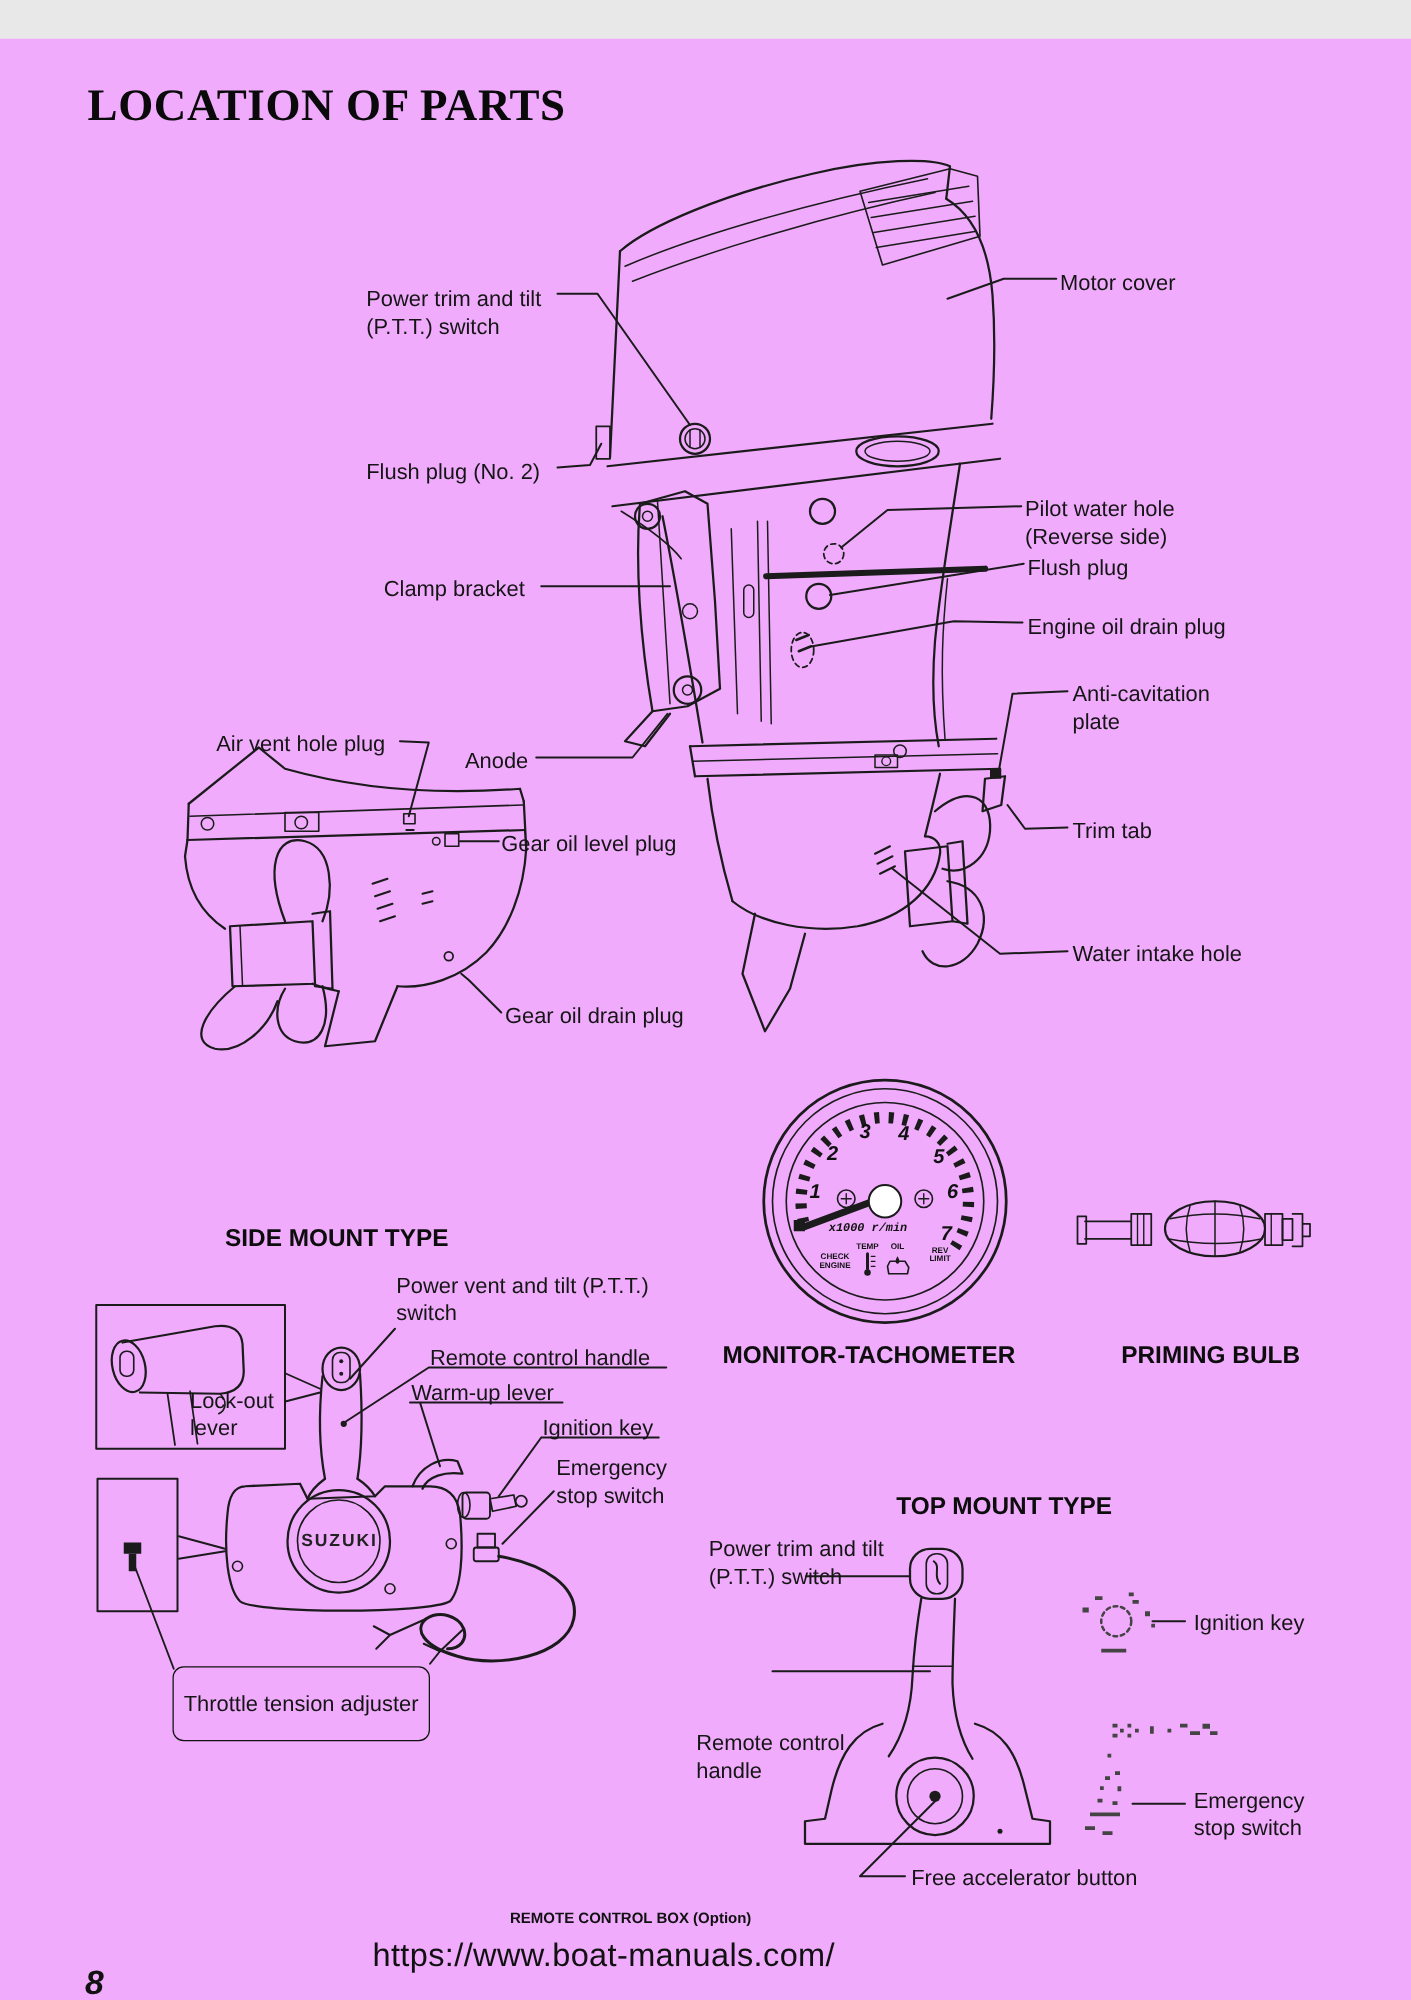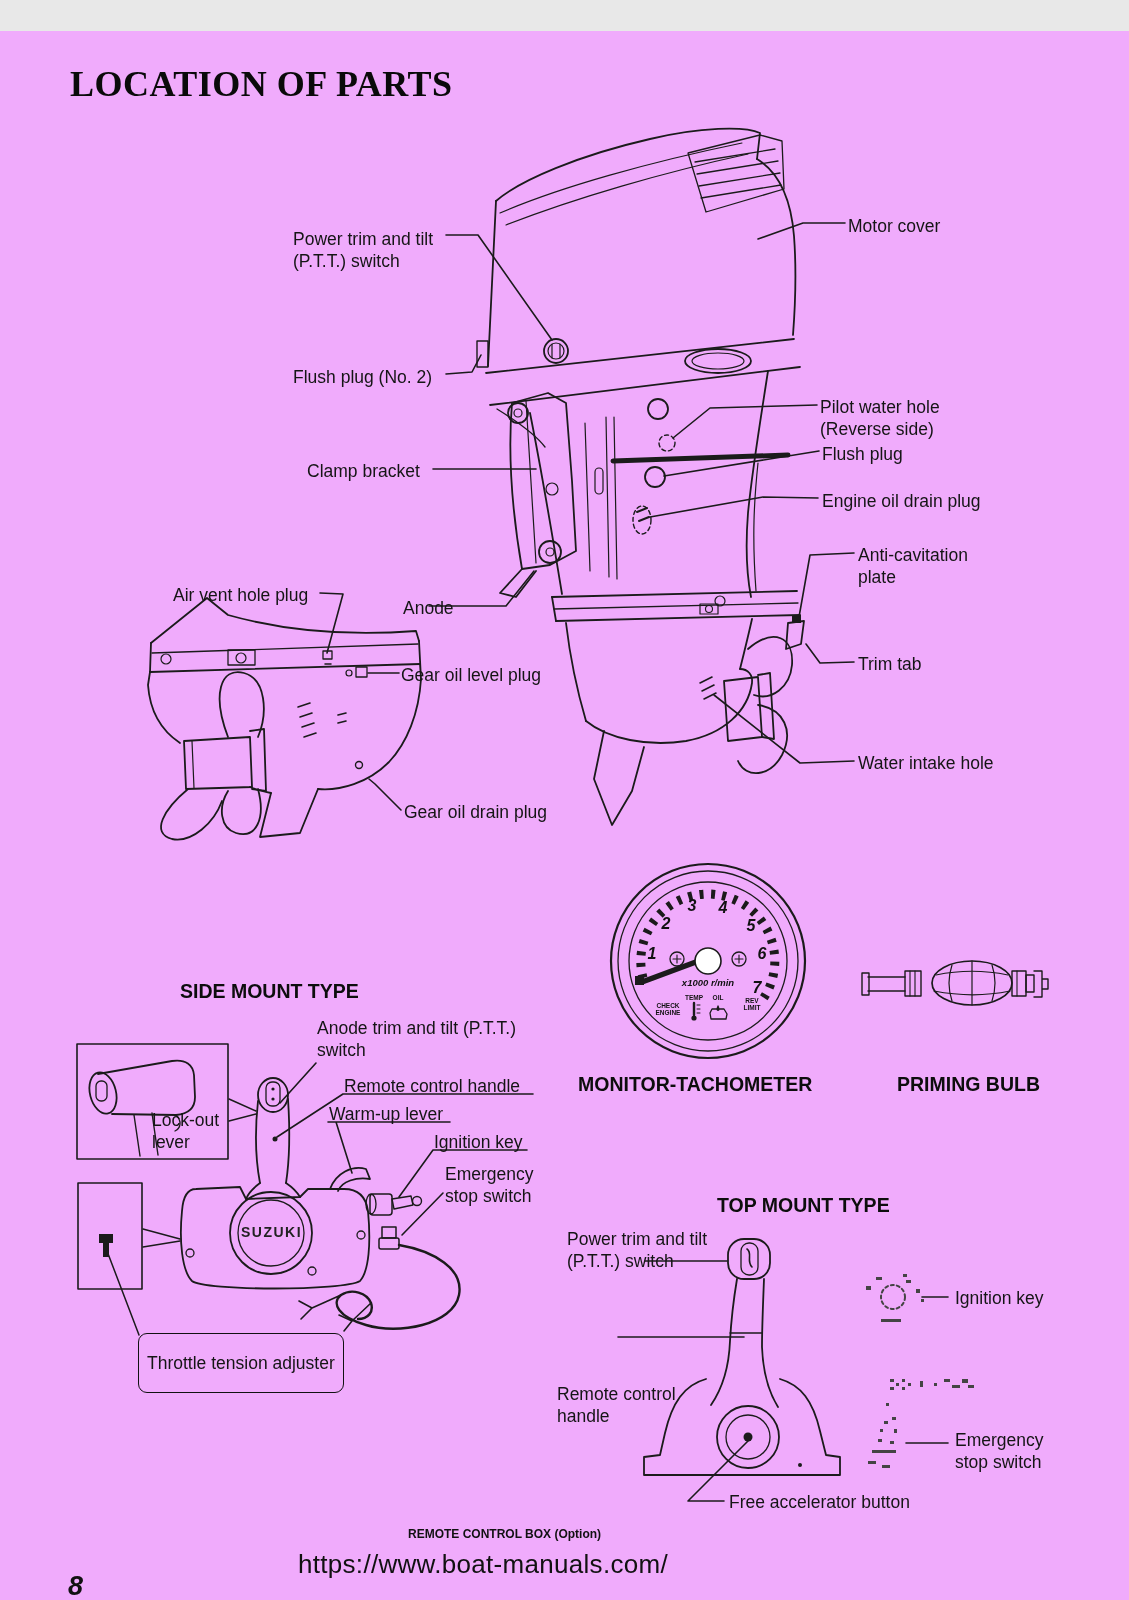--- a/index.html
+++ b/index.html
@@ -7,22 +7,22 @@
         font-family:"Liberation Sans",sans-serif;color:#111;margin-top:31px;}
   .art{position:absolute;left:0;top:0;width:1129px;height:1600px;pointer-events:none;}
   .lbl{position:absolute;font-size:17.5px;line-height:1.26;white-space:pre-line;color:#151515;}
   .hdg{position:absolute;font-size:19.5px;font-weight:bold;white-space:nowrap;color:#0d0d0d;}
   .title{position:absolute;left:70px;top:32px;font-family:"Liberation Serif",serif;
          font-size:36px;font-weight:bold;letter-spacing:0.5px;color:#0a0a0a;}
   .tnum{position:absolute;width:14px;text-align:center;font-size:16px;font-weight:bold;
         font-style:italic;color:#111;}
   .twarn{position:absolute;font-size:6.5px;line-height:1.1;font-weight:bold;text-align:center;
          white-space:pre-line;color:#111;}
-  .tunit{position:absolute;left:663px;top:946px;width:90px;text-align:center;font-size:9.5px;
-         font-weight:bold;font-style:italic;color:#111;}
+  .tunit{position:absolute;left:663px;top:946px;width:90px;font-size:9.5px;
+         font-weight:bold;font-style:italic;color:#111;font-family:Liberation Mono, monospace;}
   .brand{position:absolute;left:241px;top:1193px;width:60px;text-align:center;font-size:14px;
          font-weight:bold;letter-spacing:1.5px;color:#222;}
   .caption{position:absolute;left:408px;top:1496px;font-size:12px;font-weight:bold;white-space:nowrap;}
   .url{position:absolute;left:298px;top:1518px;font-size:26px;letter-spacing:0.3px;white-space:nowrap;}
   .pagenum{position:absolute;left:68px;top:1540px;font-size:27px;font-weight:bold;font-style:italic;}
   .boxed{border:1.6px solid #111;border-radius:9px;padding:18px 8px;}
 </style>
 </head>
 <body>
 
@@ -283,26 +283,26 @@
   <div class="lbl" style="left:820px;top:365px">Pilot water hole
 (Reverse side)</div>
   <div class="lbl" style="left:822px;top:412px">Flush plug</div>
   <div class="lbl" style="left:822px;top:459px">Engine oil drain plug</div>
   <div class="lbl" style="left:858px;top:513px">Anti-cavitation
 plate</div>
   <div class="lbl" style="left:858px;top:622px">Trim tab</div>
   <div class="lbl" style="left:858px;top:721px">Water intake hole</div>
   <div class="lbl" style="left:307px;top:429px">Clamp bracket</div>
   <div class="lbl" style="left:173px;top:553px">Air vent hole plug</div>
-  <div class="lbl" style="left:403px;top:566px">Anode</div>
+  <div class="lbl" style="left:372px;top:566px">Anode</div>
   <div class="lbl" style="left:401px;top:633px">Gear oil level plug</div>
   <div class="lbl" style="left:404px;top:770px">Gear oil drain plug</div>
 
   <div class="hdg" style="left:180px;top:949px">SIDE MOUNT TYPE</div>
-  <div class="lbl" style="left:317px;top:986px">Anode trim and tilt (P.T.T.)
+  <div class="lbl" style="left:317px;top:986px">Power vent and tilt (P.T.T.)
 switch</div>
   <div class="lbl" style="left:344px;top:1044px">Remote control handle</div>
   <div class="lbl" style="left:329px;top:1072px">Warm-up lever</div>
   <div class="lbl" style="left:434px;top:1100px">Ignition key</div>
   <div class="lbl" style="left:445px;top:1132px">Emergency
 stop switch</div>
   <div class="lbl" style="left:152px;top:1078px">Lock-out
 lever</div>
   <div class="lbl boxed" style="left:138px;top:1302px">Throttle tension adjuster</div>
   <div class="brand">SUZUKI</div>

